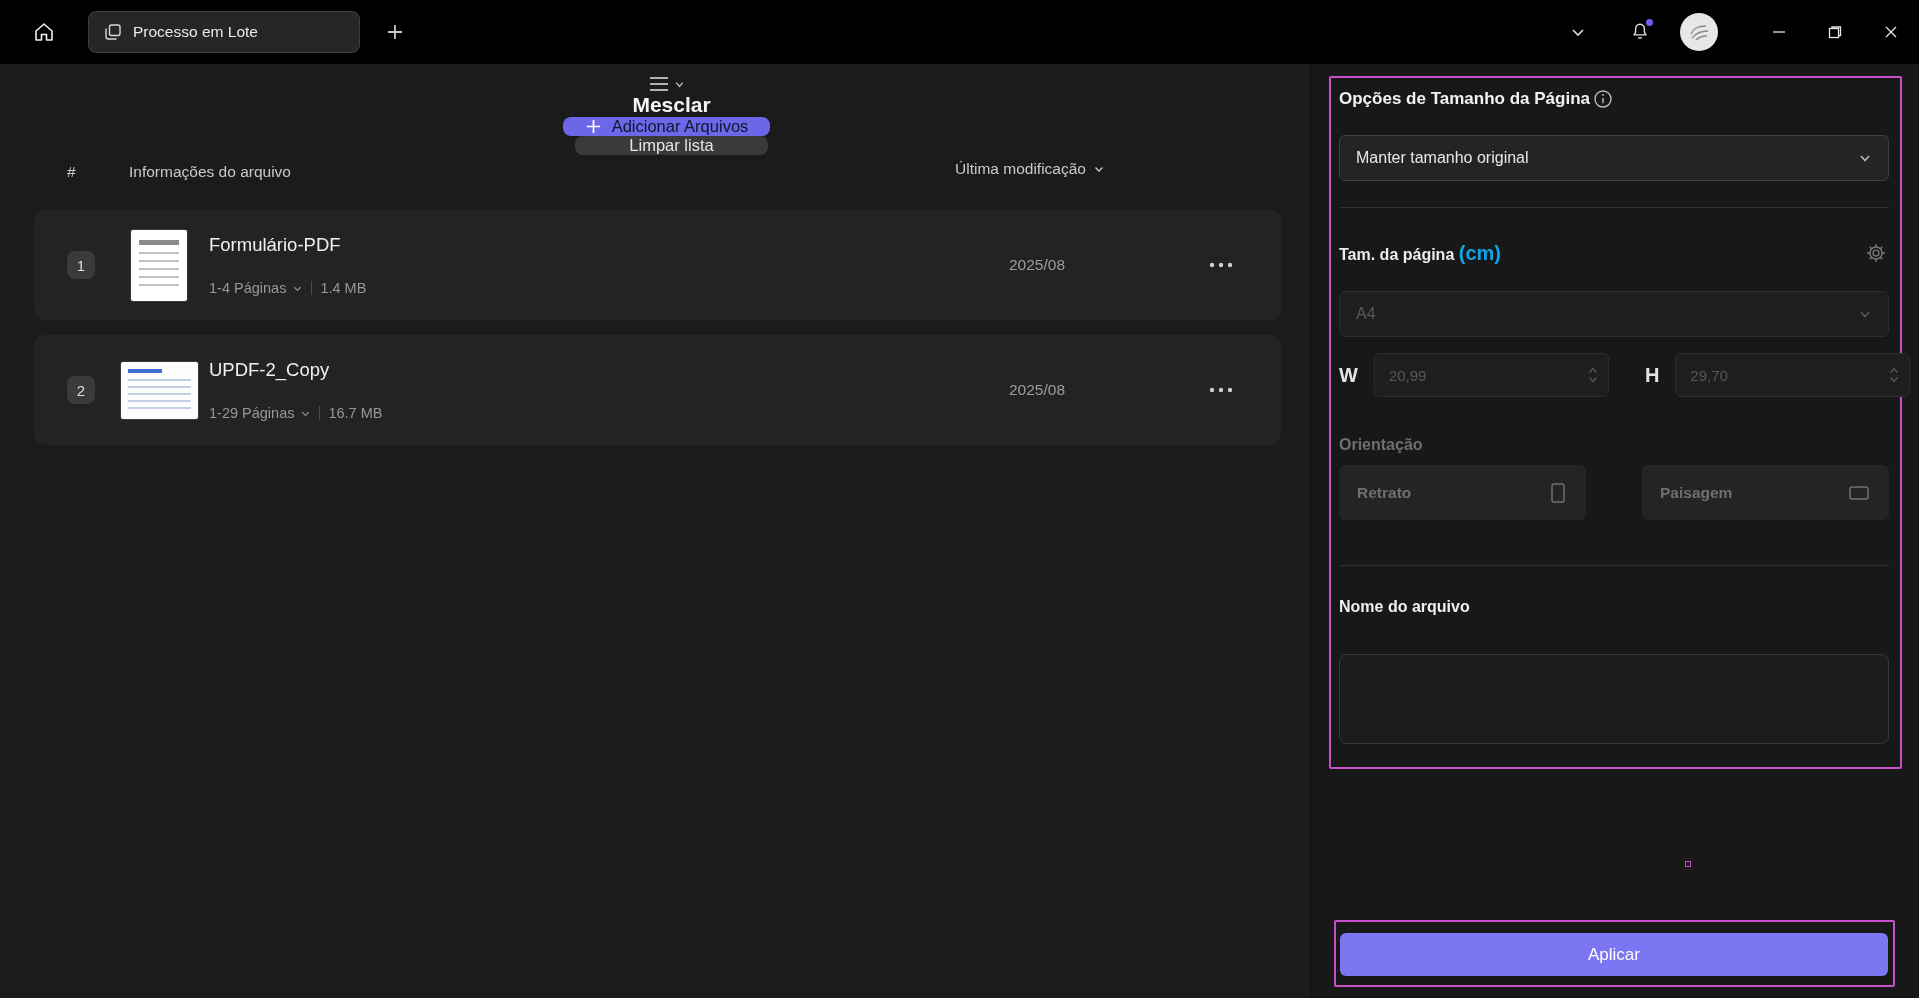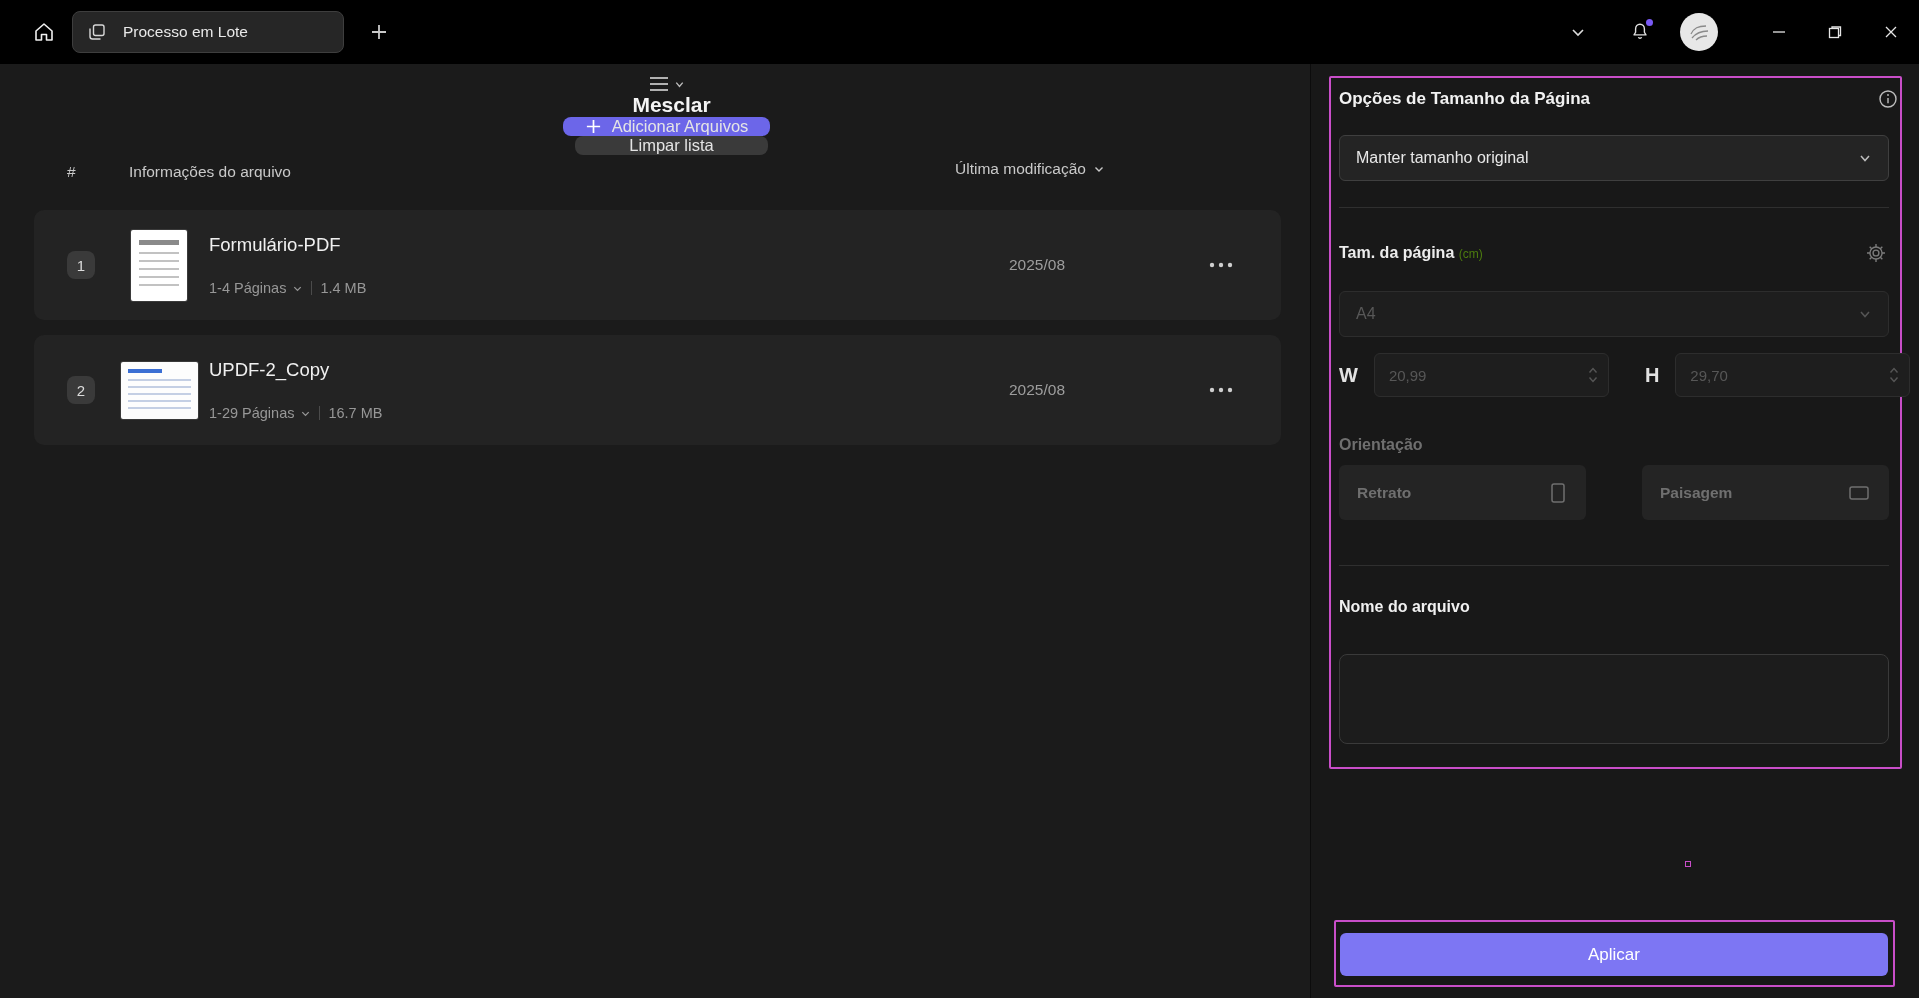--- a/index.html
+++ b/index.html
@@ -15,38 +15,38 @@
     background:#101010;
     font-family:"Liberation Sans",sans-serif;
     color:#e8e8e8;
     cursor:default;
   }
   button{background:none;border:none;color:inherit;font-family:inherit;cursor:pointer;}
 
   
   .titlebar{position:absolute;left:0;top:0;width:1919px;height:64px;background:#000;display:flex;align-items:center;}
   .tb-home{margin-left:26px;width:36px;height:36px;display:flex;align-items:center;justify-content:center;border-radius:6px;}
-  .tb-tab{margin-left:10px;width:272px;height:42px;background:#262626;border:1px solid #3e3e3e;border-radius:8px;display:flex;align-items:center;gap:17px;padding:0 15px;}
+  .tb-tab{margin-left:26px;width:272px;height:42px;background:#262626;border:1px solid #3e3e3e;border-radius:8px;display:flex;align-items:center;gap:11px;padding:0 15px;}
   .tab-label{font-size:15.5px;color:#e9e9e9;white-space:nowrap;}
   .tb-addtab{margin-left:18px;width:34px;height:34px;display:flex;align-items:center;justify-content:center;}
   .tb-spacer{flex:1;}
   .tb-ic{width:44px;height:44px;display:flex;align-items:center;justify-content:center;position:relative;}
   .tb-ic.chev{margin-right:18px;}
   .tb-ic.bell{margin-right:18px;}
   .notif-dot{position:absolute;right:9px;top:9px;width:7px;height:7px;border-radius:50%;background:var(--notification-dot);}
   .tb-avatar{width:38px;height:38px;border-radius:50%;background:#e7e7e7;margin-right:33px;display:flex;align-items:center;justify-content:center;overflow:hidden;}
   .caption{width:56px;height:64px;display:flex;align-items:center;justify-content:center;}
 
   
   .main{position:absolute;left:0;top:64px;width:1310px;height:934px;background:#1b1b1b;}
   .main-header{position:absolute;left:0;top:11px;right:0;height:60px;display:flex;align-items:center;padding-left:37px;padding-right:14px;flex-direction:column;}
   .menu-btn{display:flex;align-items:center;gap:5px;width:44px;height:40px;justify-content:center;}
   .page-title{font-size:21px;font-weight:700;color:#f4f4f4;margin-left:10px;}
   .mh-spacer{flex:1;}
-  .btn-add{width:207px;height:45px;border-radius:8px;background:var(--accent-purple);display:flex;align-items:center;justify-content:center;gap:10px;font-size:16.5px;color:#e5e5e5;}
+  .btn-add{width:207px;height:45px;border-radius:8px;background:var(--accent-purple);display:flex;align-items:center;justify-content:center;gap:10px;font-size:16.5px;color:#0f172a;}
   .btn-clear{width:193px;height:45px;border-radius:8px;background:#3a3a3a;margin-left:10px;font-size:16.5px;color:#e4e4e4;display:flex;align-items:center;justify-content:center;}
   .table-head{position:absolute;left:0;top:96px;right:0;height:26px;font-size:15.5px;color:#c9c9c9;}
   .th-num{position:absolute;left:67px;top:3px;}
   .th-info{position:absolute;left:129px;top:3px;text-align:center;}
   .th-mod{position:absolute;left:955px;top:0;display:flex;align-items:center;gap:7px;font-size:15.5px;color:#c9c9c9;}
   .rows{position:absolute;left:34px;top:146px;right:29px;}
   .file-row{height:110px;border-radius:10px;background:#232323;display:flex;align-items:center;margin-bottom:15px;}
   .badge{margin-left:33px;width:28px;height:28px;border-radius:8px;background:#3a3a3a;display:flex;align-items:center;justify-content:center;font-size:15px;color:#dcdcdc;flex:none;}
   .thumb-wrap{margin-left:14px;width:100px;display:flex;align-items:center;justify-content:center;flex:none;}
   .thumb-a{width:56px;height:71px;background:#fff;border-radius:2px;position:relative;box-shadow:0 0 0 1px #3a3a3a;}
@@ -63,32 +63,32 @@
   .row-spacer{flex:1;}
   .fdate{width:120px;text-align:center;font-size:15.5px;color:#9d9d9d;margin-right:104px;flex:none;}
   .more-btn{width:40px;height:40px;margin-right:40px;display:flex;align-items:center;justify-content:center;flex:none;}
 
   
   .panel{position:absolute;left:1310px;top:64px;width:609px;height:934px;background:#181818;border-left:1px solid #0c0c0c;}
   .annot{position:absolute;border:2px solid var(--annotation-pink);border-radius:2px;pointer-events:none;}
   .annot1{left:18px;top:12px;width:573px;height:693px;}
   .annot2{left:23px;top:856px;width:561px;height:67px;}
   .annot-dot{position:absolute;left:374px;top:797px;width:6px;height:6px;border:1px solid var(--annotation-pink);}
-  .p-title-row{position:absolute;left:28px;right:18px;top:22px;height:26px;display:flex;align-items:center;justify-content:space-between;}
+  .p-title-row{position:absolute;left:28px;right:18px;top:22px;height:26px;display:flex;align-items:center;}
   .p-title{font-size:17px;font-weight:700;color:#f2f2f2;}
   .p-icon-btn{width:26px;height:26px;display:flex;align-items:center;justify-content:center;}
   .dd{position:absolute;left:28px;right:30px;height:46px;border-radius:6px;background:#242424;border:1px solid #3f3f3f;display:flex;align-items:center;justify-content:space-between;padding:0 16px;font-size:16px;color:#e8e8e8;}
   .dd1{top:71px;}
   .dd2{top:227px;background:#1e1e1e;border-color:#2d2d2d;color:#585858;}
   .p-div{position:absolute;left:28px;right:30px;height:1px;background:#2f2f2f;}
   .p-div1{top:143px;}
   .p-div2{top:501px;}
   .p-size-row{position:absolute;left:28px;right:30px;top:176px;height:26px;display:flex;align-items:center;justify-content:space-between;}
   .p-size-label{font-size:16px;font-weight:700;color:#ececec;}
-  .p-size-unit{font-size:12px;font-weight:400;color:#4d7c0f;}
+  .p-size-unit{font-size:20px;font-weight:700;color:#0ea5e9;}
   .p-wh{position:absolute;left:28px;right:34px;top:287px;height:48px;display:flex;align-items:center;}
   .wh-label{font-size:20px;font-weight:700;color:#e2e2e2;flex:none;}
   .wh-label.hl{margin-left:36px;}
   .num-input{flex:1;margin-left:16px;height:44px;background:#1e1e1e;border:1px solid #2d2d2d;border-radius:6px;display:flex;align-items:center;padding:0 10px 0 14px;}
   .num-input input{flex:1;background:transparent;border:none;outline:none;color:#575757;font-size:15px;font-family:inherit;min-width:0;}
   .stepper{display:flex;flex-direction:column;gap:2px;align-items:center;}
   .p-orient-label{position:absolute;left:28px;top:372px;font-size:16px;font-weight:700;color:#6f6f6f;}
   .p-orient-btns{position:absolute;left:28px;right:30px;top:401px;height:55px;display:flex;gap:56px;}
   .orient-btn{flex:1;background:#242424;border-radius:6px;display:flex;align-items:center;justify-content:space-between;padding:0 18px;font-size:15.5px;font-weight:700;color:#6f6f6f;}
   .p-fn-label{position:absolute;left:28px;top:534px;font-size:16px;font-weight:700;color:#f0f0f0;}

